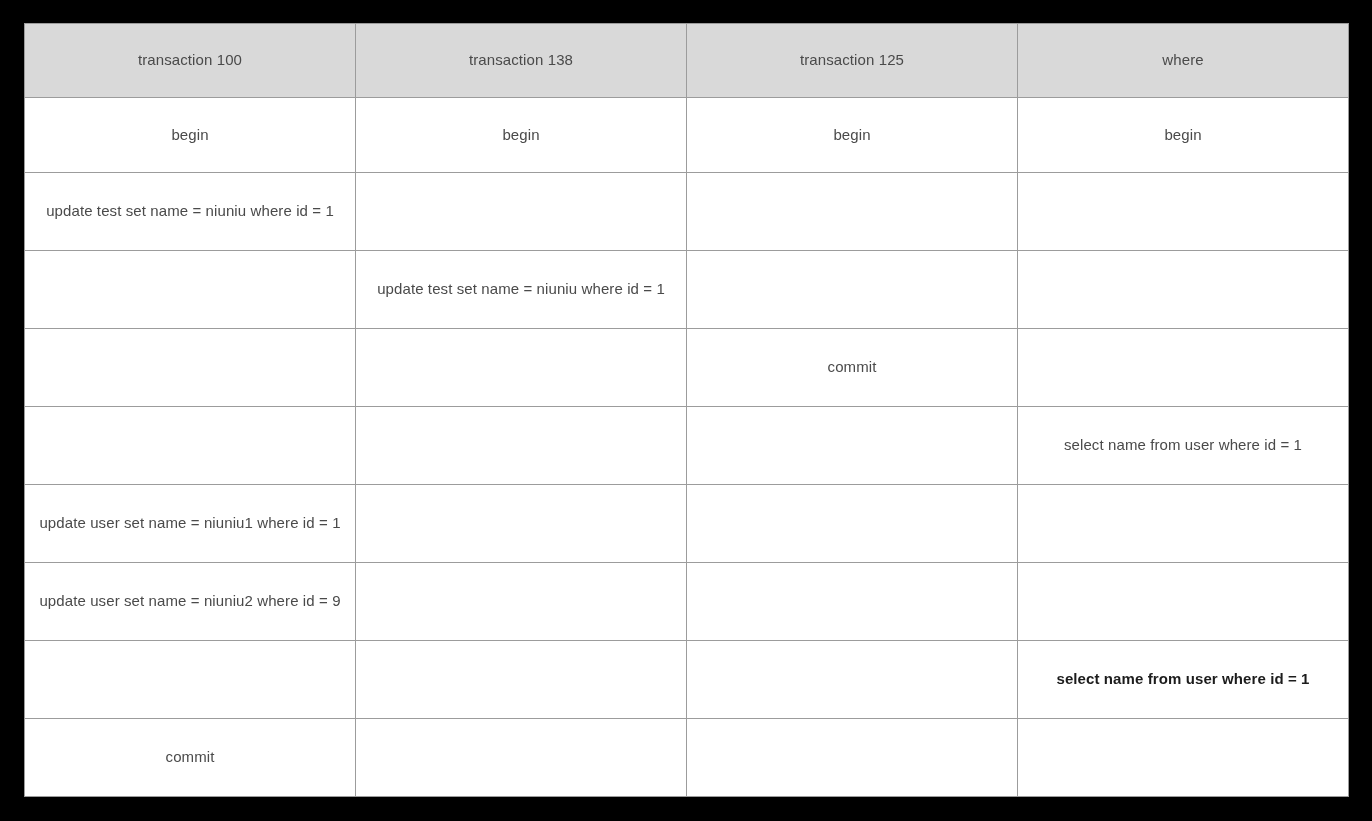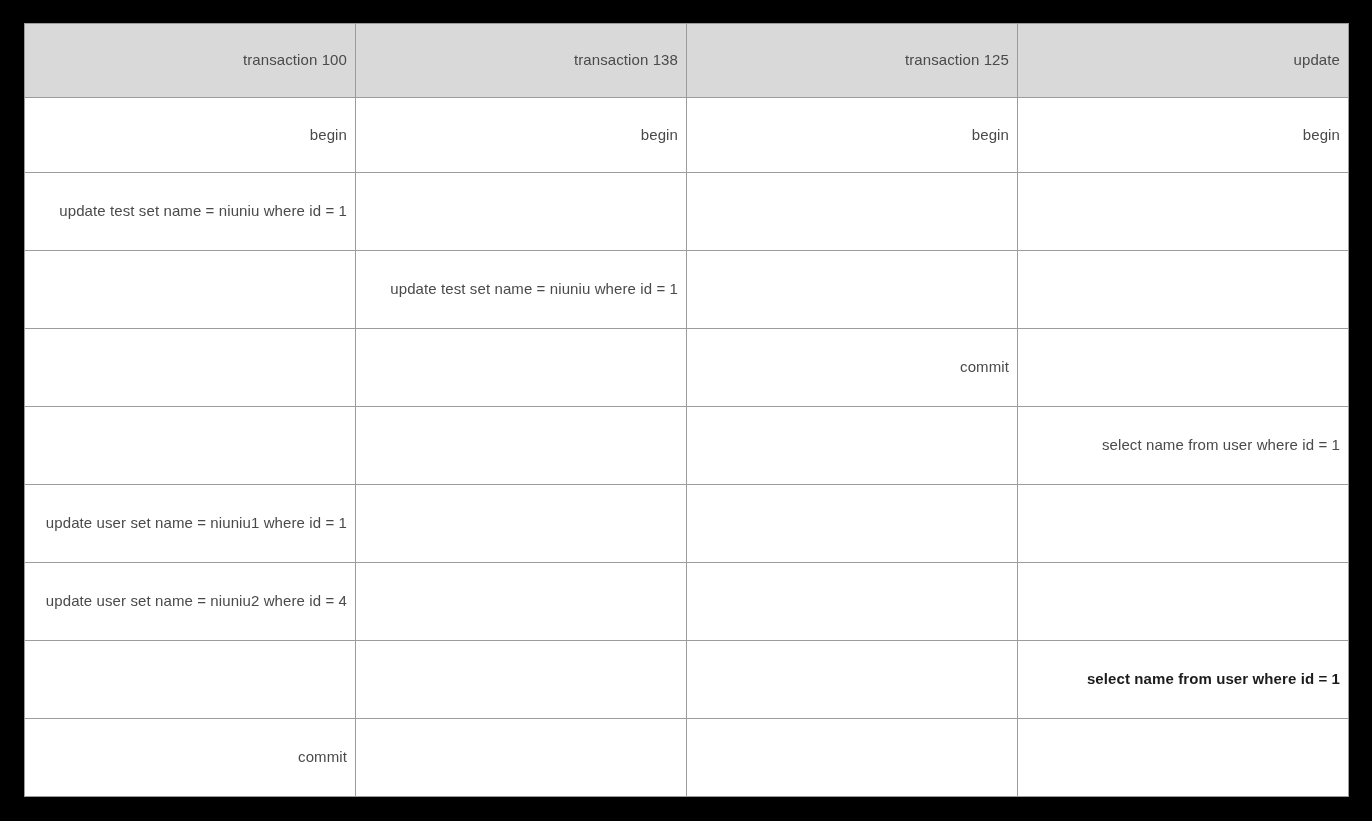--- a/index.html
+++ b/index.html
@@ -35,21 +35,21 @@
     border-collapse: collapse;
     table-layout: fixed;
     background: #ffffff;
   }
   table.txn-table col {
     width: 331px;
   }
   table.txn-table th,
   table.txn-table td {
     border: 1px solid #9c9c9c;
-    text-align: right;
+    text-align: center;
     vertical-align: middle;
     padding: 4px 8px;
     box-sizing: border-box;
     font-size: 15px;
     line-height: 1.35;
     color: #4a4a4a;
     font-weight: normal;
     letter-spacing: 0.1px;
     word-break: break-word;
   }
@@ -92,21 +92,21 @@
         <col>
           <col>
           <col>
           <col>
       </colgroup>
       <thead>
         <tr id="header-row">
             <th><span class="cell-text">transaction  100</span></th>
             <th><span class="cell-text">transaction  138</span></th>
             <th><span class="cell-text">transaction  125</span></th>
-            <th><span class="cell-text">update</span></th>
+            <th><span class="cell-text">where</span></th>
           </tr>
       </thead>
       <tbody id="table-body">
           <tr>
             <td><span class="cell-text">begin</span></td>
             <td><span class="cell-text">begin</span></td>
             <td><span class="cell-text">begin</span></td>
             <td><span class="cell-text">begin</span></td>
           </tr>
           <tr>
@@ -133,21 +133,21 @@
             <td class="cell-empty"><span class="cell-text"></span></td>
             <td><span class="cell-text">select name from user where id = 1</span></td>
           </tr>
           <tr>
             <td><span class="cell-text">update user set name = niuniu1 where id = 1</span></td>
             <td class="cell-empty"><span class="cell-text"></span></td>
             <td class="cell-empty"><span class="cell-text"></span></td>
             <td class="cell-empty"><span class="cell-text"></span></td>
           </tr>
           <tr>
-            <td><span class="cell-text">update user set name = niuniu2 where id = 4</span></td>
+            <td><span class="cell-text">update user set name = niuniu2 where id = 9</span></td>
             <td class="cell-empty"><span class="cell-text"></span></td>
             <td class="cell-empty"><span class="cell-text"></span></td>
             <td class="cell-empty"><span class="cell-text"></span></td>
           </tr>
           <tr>
             <td class="cell-empty"><span class="cell-text"></span></td>
             <td class="cell-empty"><span class="cell-text"></span></td>
             <td class="cell-empty"><span class="cell-text"></span></td>
             <td class="cell-highlight"><span class="cell-text">select name from user where id = 1</span></td>
           </tr>

